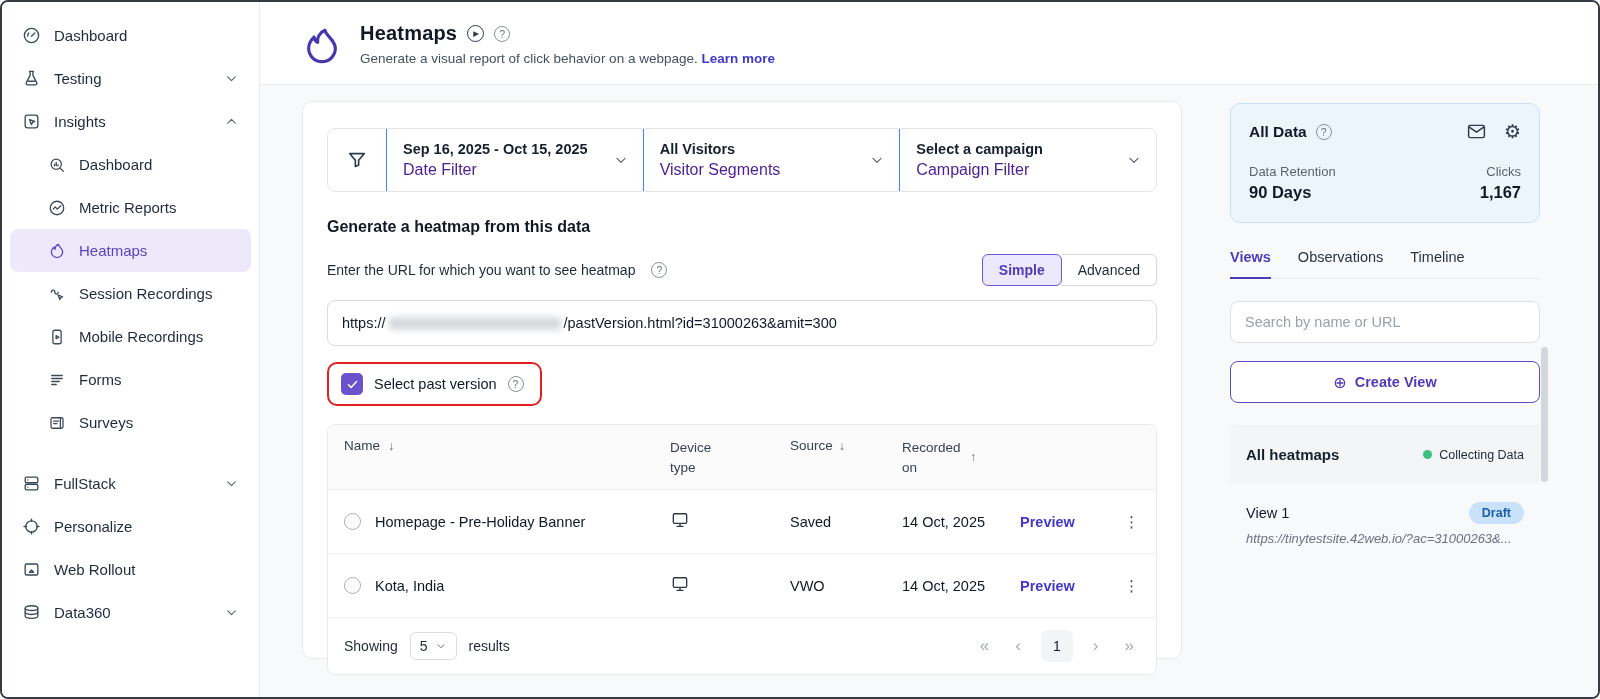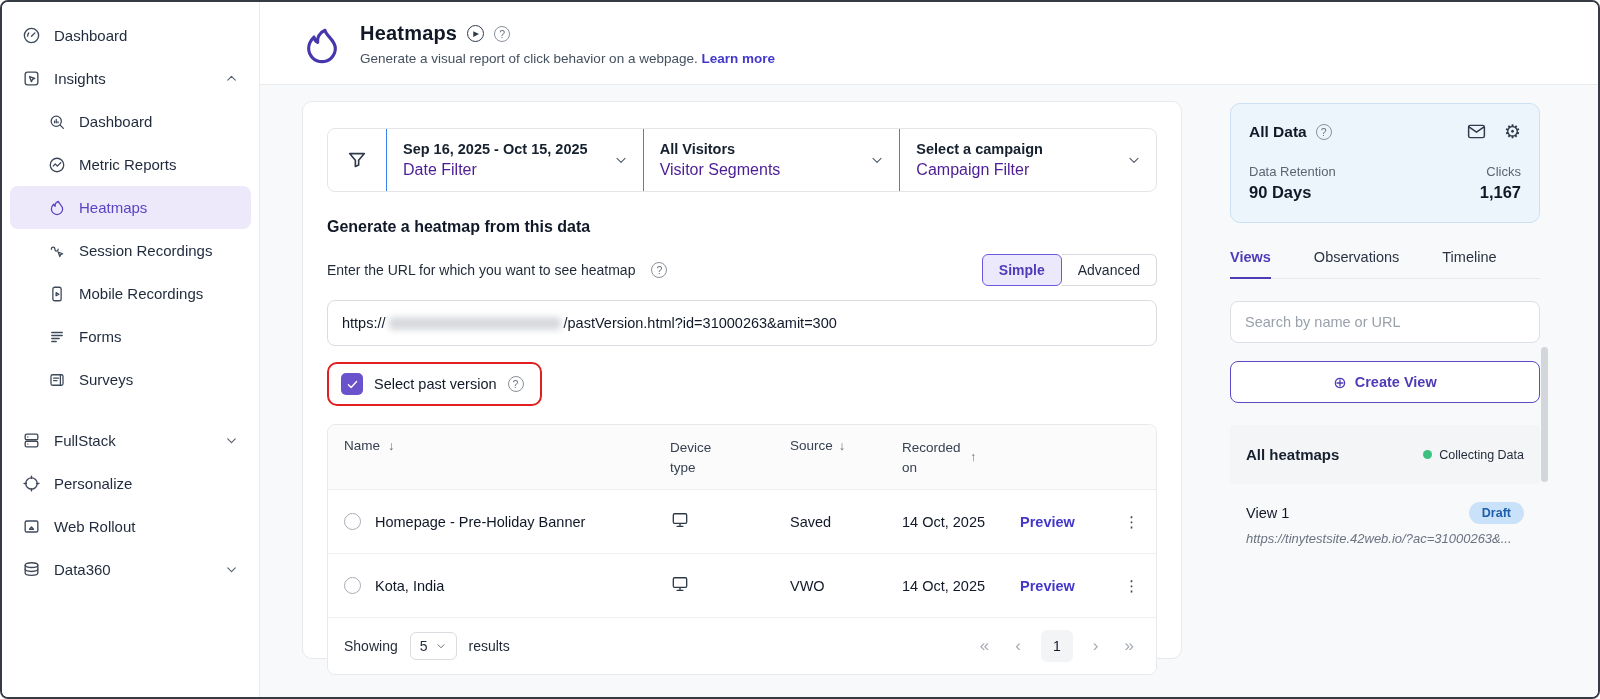--- a/index.html
+++ b/index.html
@@ -107,21 +107,21 @@
   .panel { width:310px; min-width:310px; display:flex; flex-direction:column; padding-top:2px; }
   .alldata { background:#EDF5FC; border:1px solid #CBE1F3; border-radius:10px; padding:17px 18px 20px; }
   .alldata-top { display:flex; align-items:center; gap:9px; }
   .alldata-title { font-size:15.5px; font-weight:bold; color:#111827; }
   .alldata-icons { margin-left:auto; display:flex; align-items:center; gap:17px; }
   .alldata-stats { display:flex; justify-content:space-between; margin-top:22px; }
   .stat-lab { font-size:13px; color:#5A6472; }
   .stat-val { font-size:16.5px; font-weight:bold; color:#111827; margin-top:4px; }
   .stat-right { text-align:right; }
 
-  .tabs { margin-top:26px; display:flex; gap:43px; border-bottom:1px solid #E7E9EC; }
+  .tabs { margin-top:26px; display:flex; gap:27px; border-bottom:1px solid #E7E9EC; }
   .tab { font-size:14.5px; color:#2A3342; padding-bottom:12px; cursor:pointer; }
   .tab-active { color:#4F3BB8; font-weight:bold; border-bottom:2.5px solid #4F3BB8; margin-bottom:-1px; }
 
   .search-input { margin-top:22px; height:42px; width:100%; border:1px solid #DCDFE3; border-radius:8px;
                   padding:0 14px; font-size:14.5px; color:#111827; font-family:"Liberation Sans",sans-serif; }
   .search-input::placeholder { color:#9AA1AA; }
 
   .create-btn { margin-top:18px; height:42px; border:1.6px solid #5B49C8; border-radius:8px;
                 background:#fff; color:#4F3BB8; font-weight:bold; font-size:14.5px; display:flex;
                 align-items:center; justify-content:center; gap:8px; cursor:pointer;
@@ -151,20 +151,30 @@
 <div class="window">
 
   <nav class="sidebar">
     <div class="side-item">
       <svg class="ico" width="19" height="19" viewBox="0 0 24 24">
           <circle cx="12" cy="12" r="9"></circle>
           <path d="M12 13l4.3-4.3"></path>
           <path d="M7.2 12.8a5 5 0 0 1 1.3-4"></path>
         </svg>
       <span>Dashboard</span>
+    </div>
+    <div class="side-item">
+      <svg class="ico" width="19" height="19" viewBox="0 0 24 24">
+          <path d="M9.5 3h5M10.2 3v5l-4.7 9a2 2 0 0 0 1.8 3h9.4a2 2 0 0 0 1.8-3l-4.7-9V3"></path>
+          <path d="M7.6 15.5h8.8"></path>
+        </svg>
+      <span>Testing</span>
+      <svg class="chev" width="15" height="15" viewBox="0 0 24 24">
+          <path d="M6 9.5l6 6 6-6"></path>
+        </svg>
     </div>
     <div class="side-item">
       <svg class="ico" width="19" height="19" viewBox="0 0 24 24">
           <rect x="4" y="4" width="16" height="16" rx="3"></rect>
           <path d="M9.5 9.5l6.5 2.4-2.8 1.3-1.3 2.8z"></path>
         </svg>
       <span>Insights</span>
       <svg class="chev" width="15" height="15" viewBox="0 0 24 24">
           <path d="M6 14.5l6-6 6 6"></path>
         </svg>

